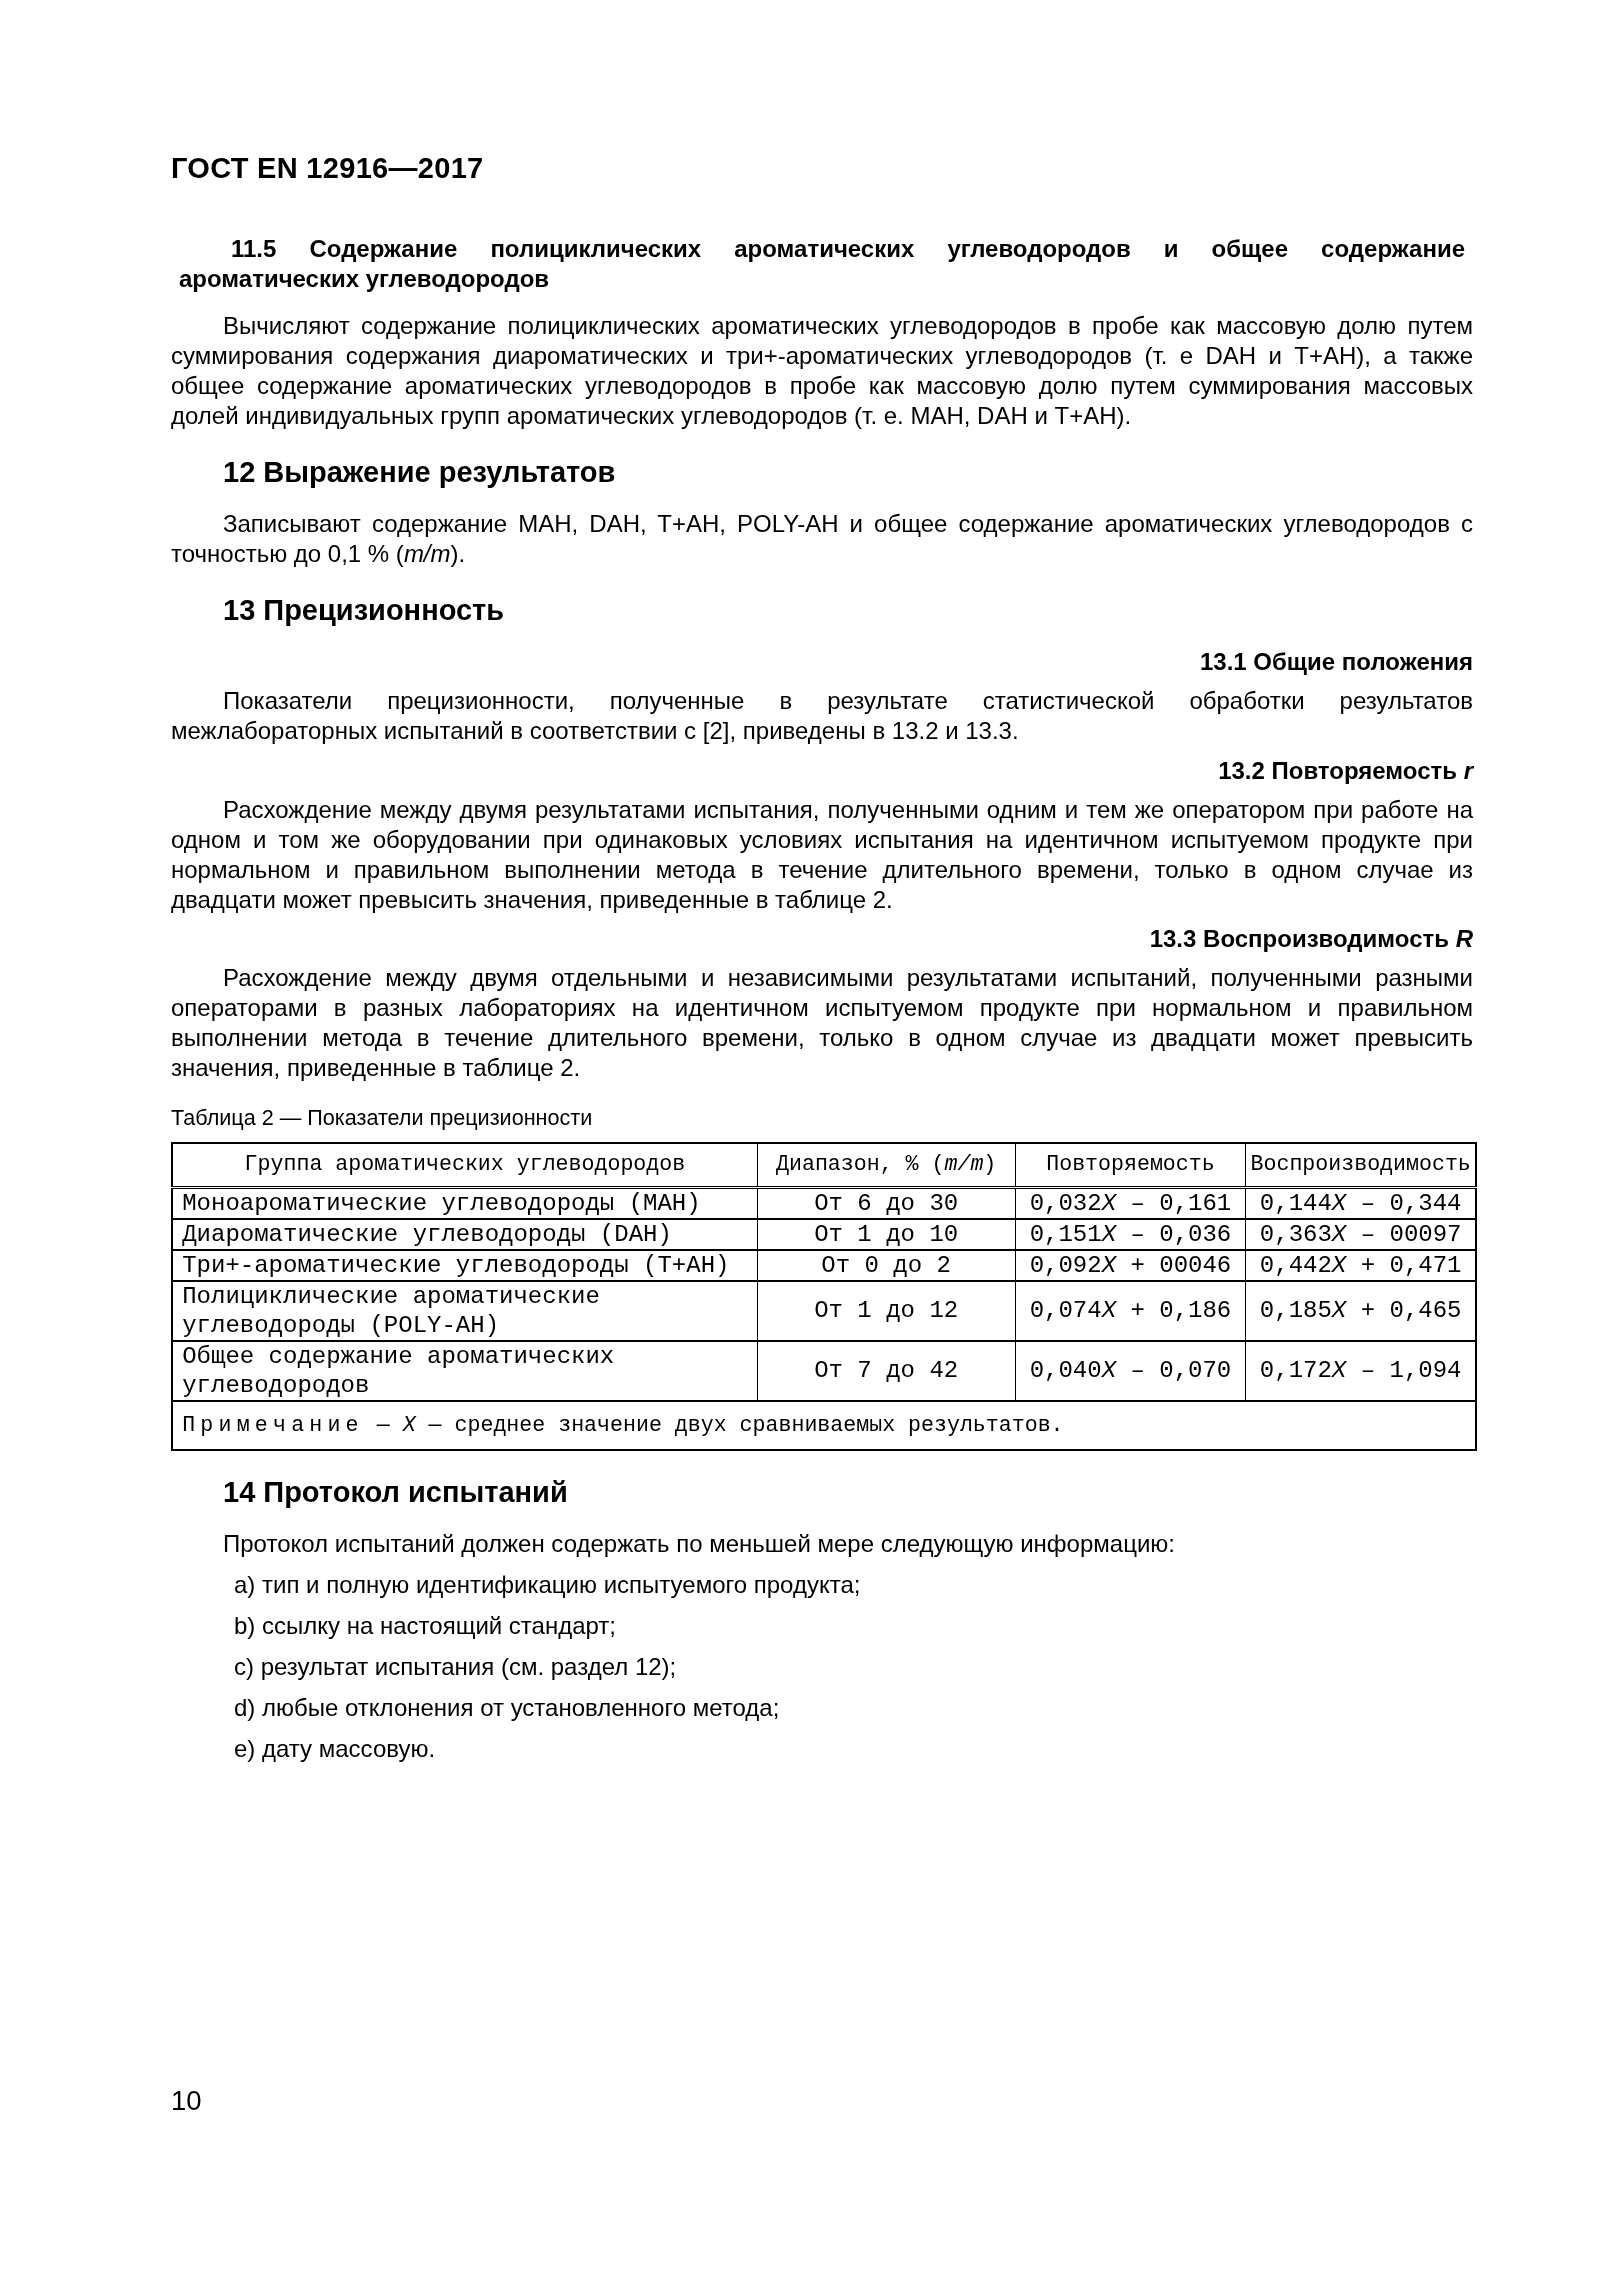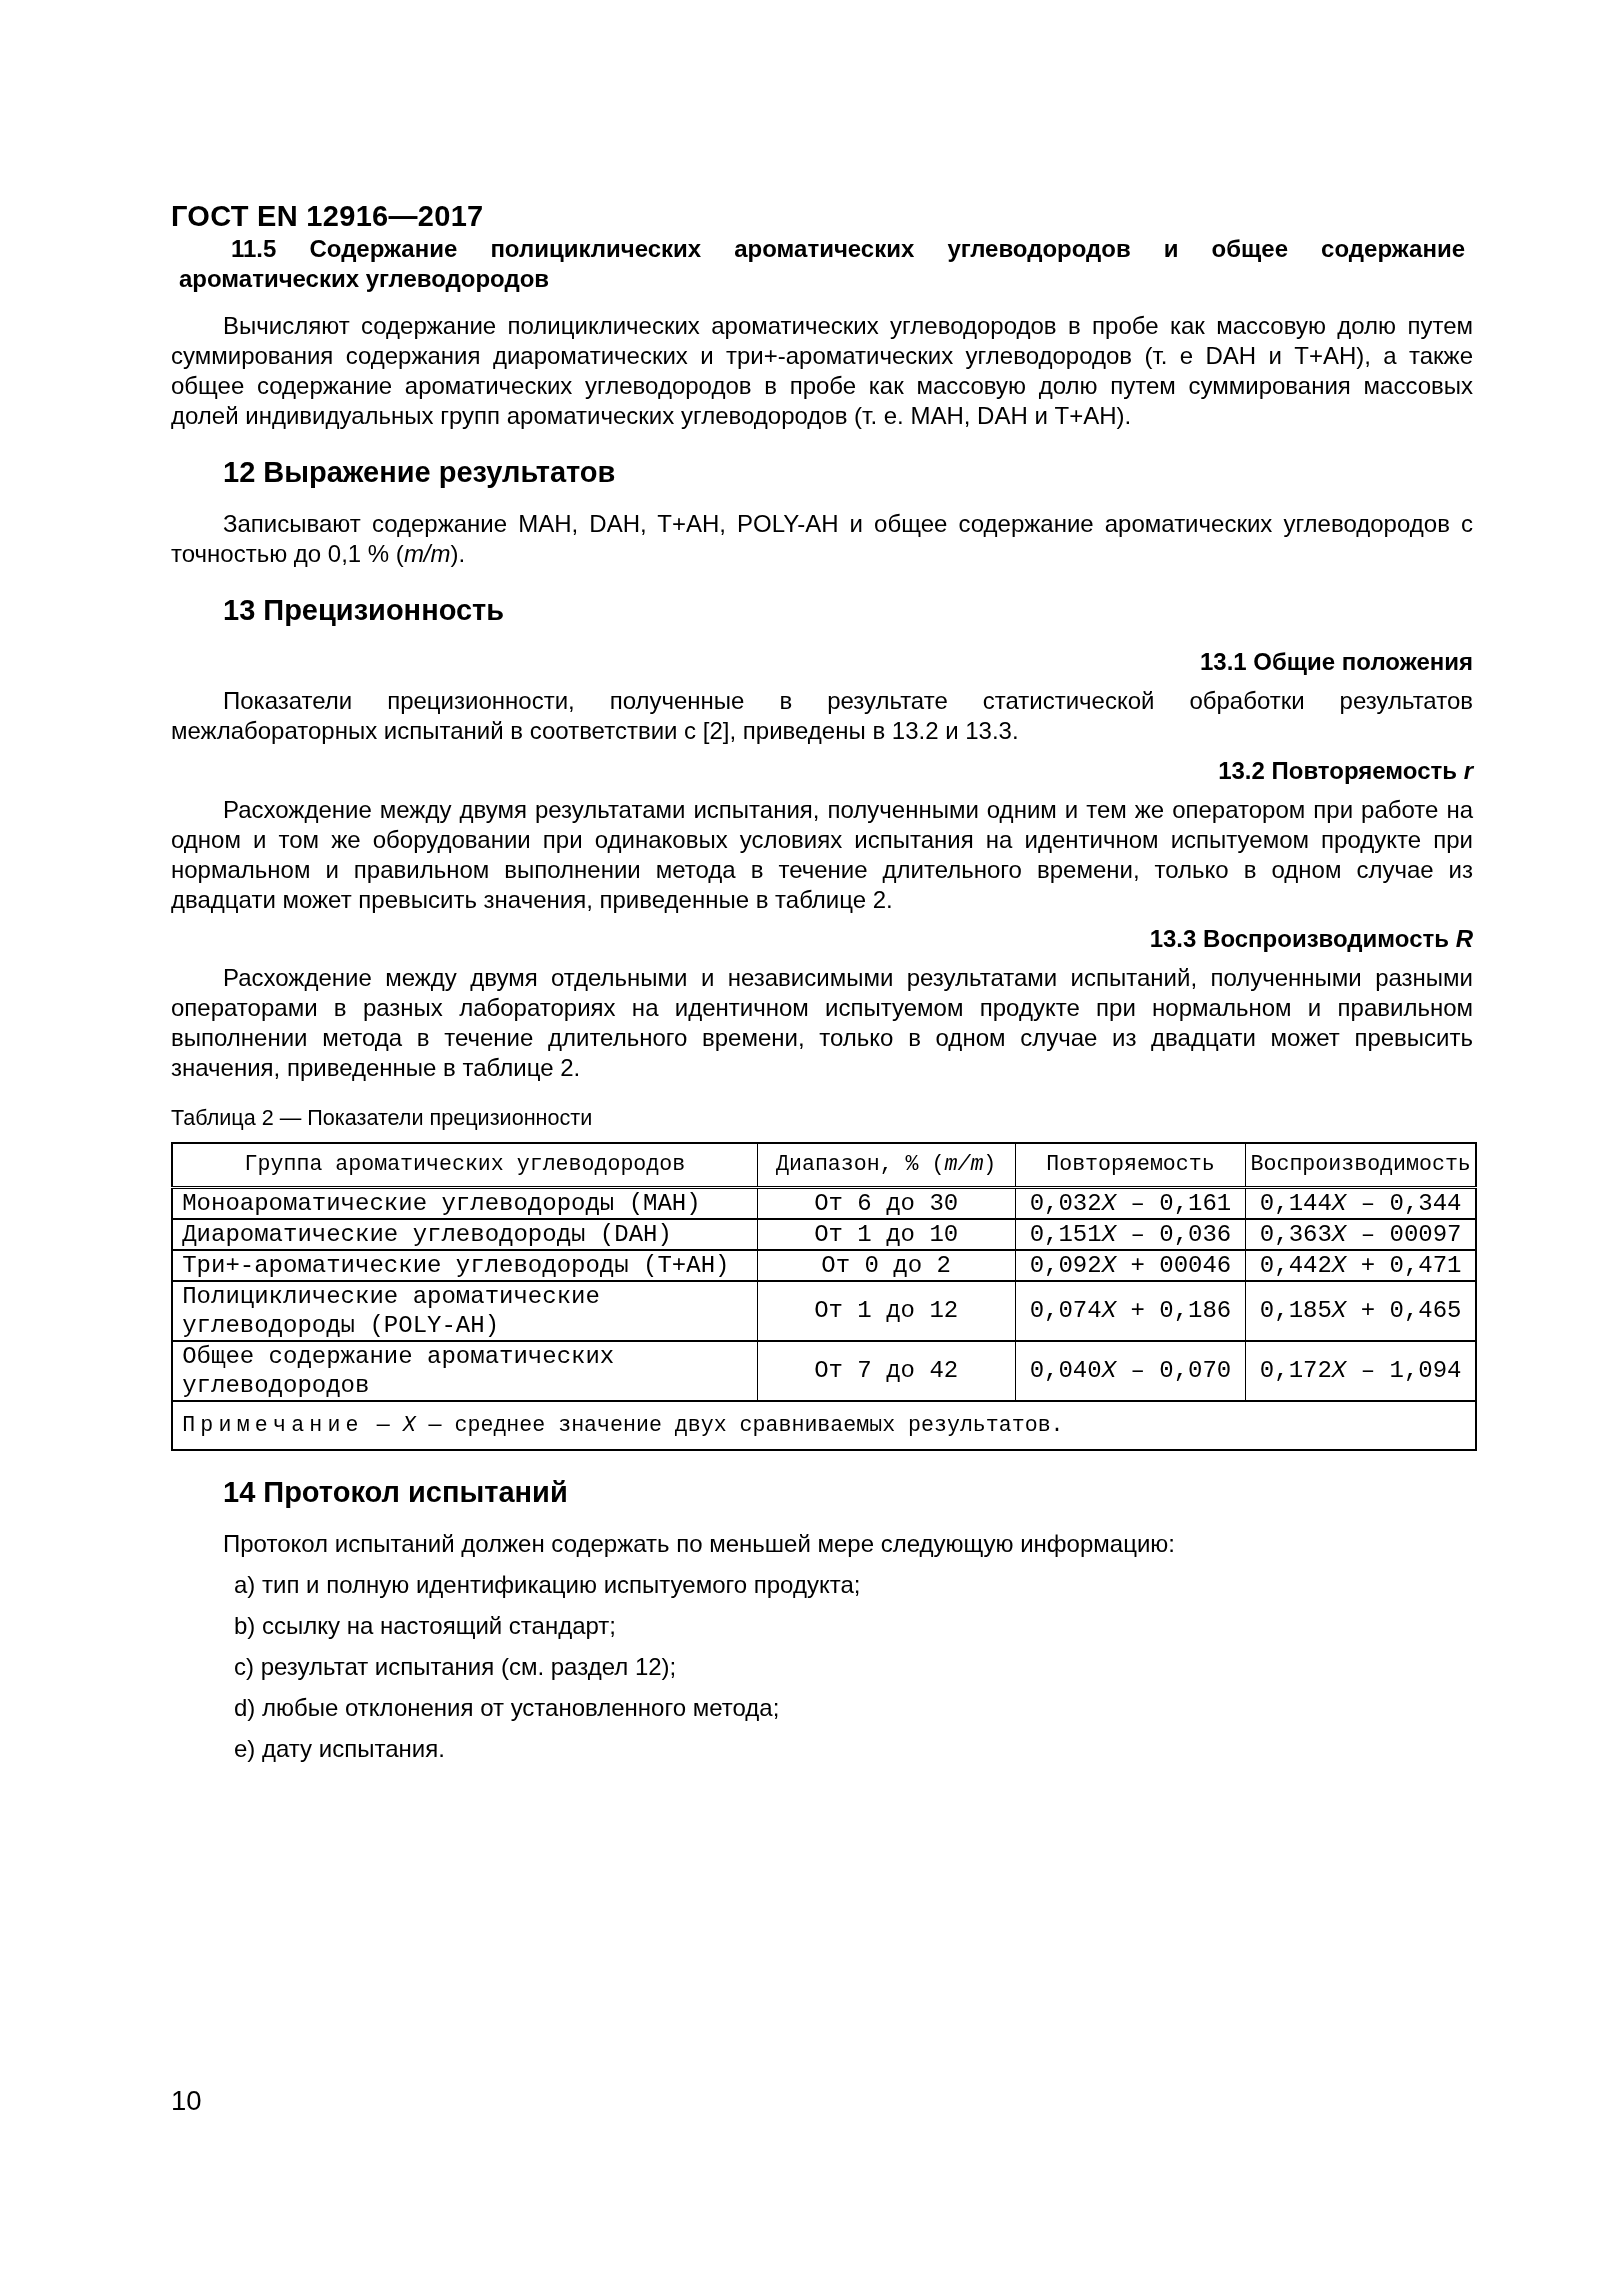--- a/index.html
+++ b/index.html
@@ -2,21 +2,21 @@
 <html style="font-size:10.5px"><head>
 <meta charset="utf-8">
 <style>
   html, body { margin: 0; padding: 0; background: #ffffff; }
   body {
     width: 1623px; height: 2295px; position: relative; overflow: hidden;
     font-family: "Liberation Sans", sans-serif; color: #000;
   }
   .page-header {
     position: absolute; left: 171px; top: 152px;
-    font-size: 29px; font-weight: bold; letter-spacing: 0.3px; margin-top: 48px;
+    font-size: 29px; font-weight: bold; letter-spacing: 0.3px;
   }
   .content {
     position: absolute; left: 171px; top: 226px; width: 1302px;
     font-size: 24px; line-height: 30px;
   }
   .heading-bold {
     font-weight: bold; text-align: justify; text-indent: 52px; margin: 8px;
   }
   .para {
     text-align: justify; text-indent: 52px; margin: 0;
@@ -144,18 +144,18 @@
 
   <div class="gap-l"></div>
   <p class="h1">14 Протокол испытаний</p>
   <div class="gap-m"></div>
   <p class="para">Протокол испытаний должен содержать по меньшей мере следующую информацию:</p>
   <div class="list">
     <div>a) тип и полную идентификацию испытуемого продукта;</div>
     <div>b) ссылку на настоящий стандарт;</div>
     <div>c) результат испытания (см. раздел 12);</div>
     <div>d) любые отклонения от установленного метода;</div>
-    <div>e) дату испытания.</div>
+    <div>e) дату массовую.</div>
   </div>
 </div>
 
 <div class="page-number">10</div>
 
 
 </body></html>

